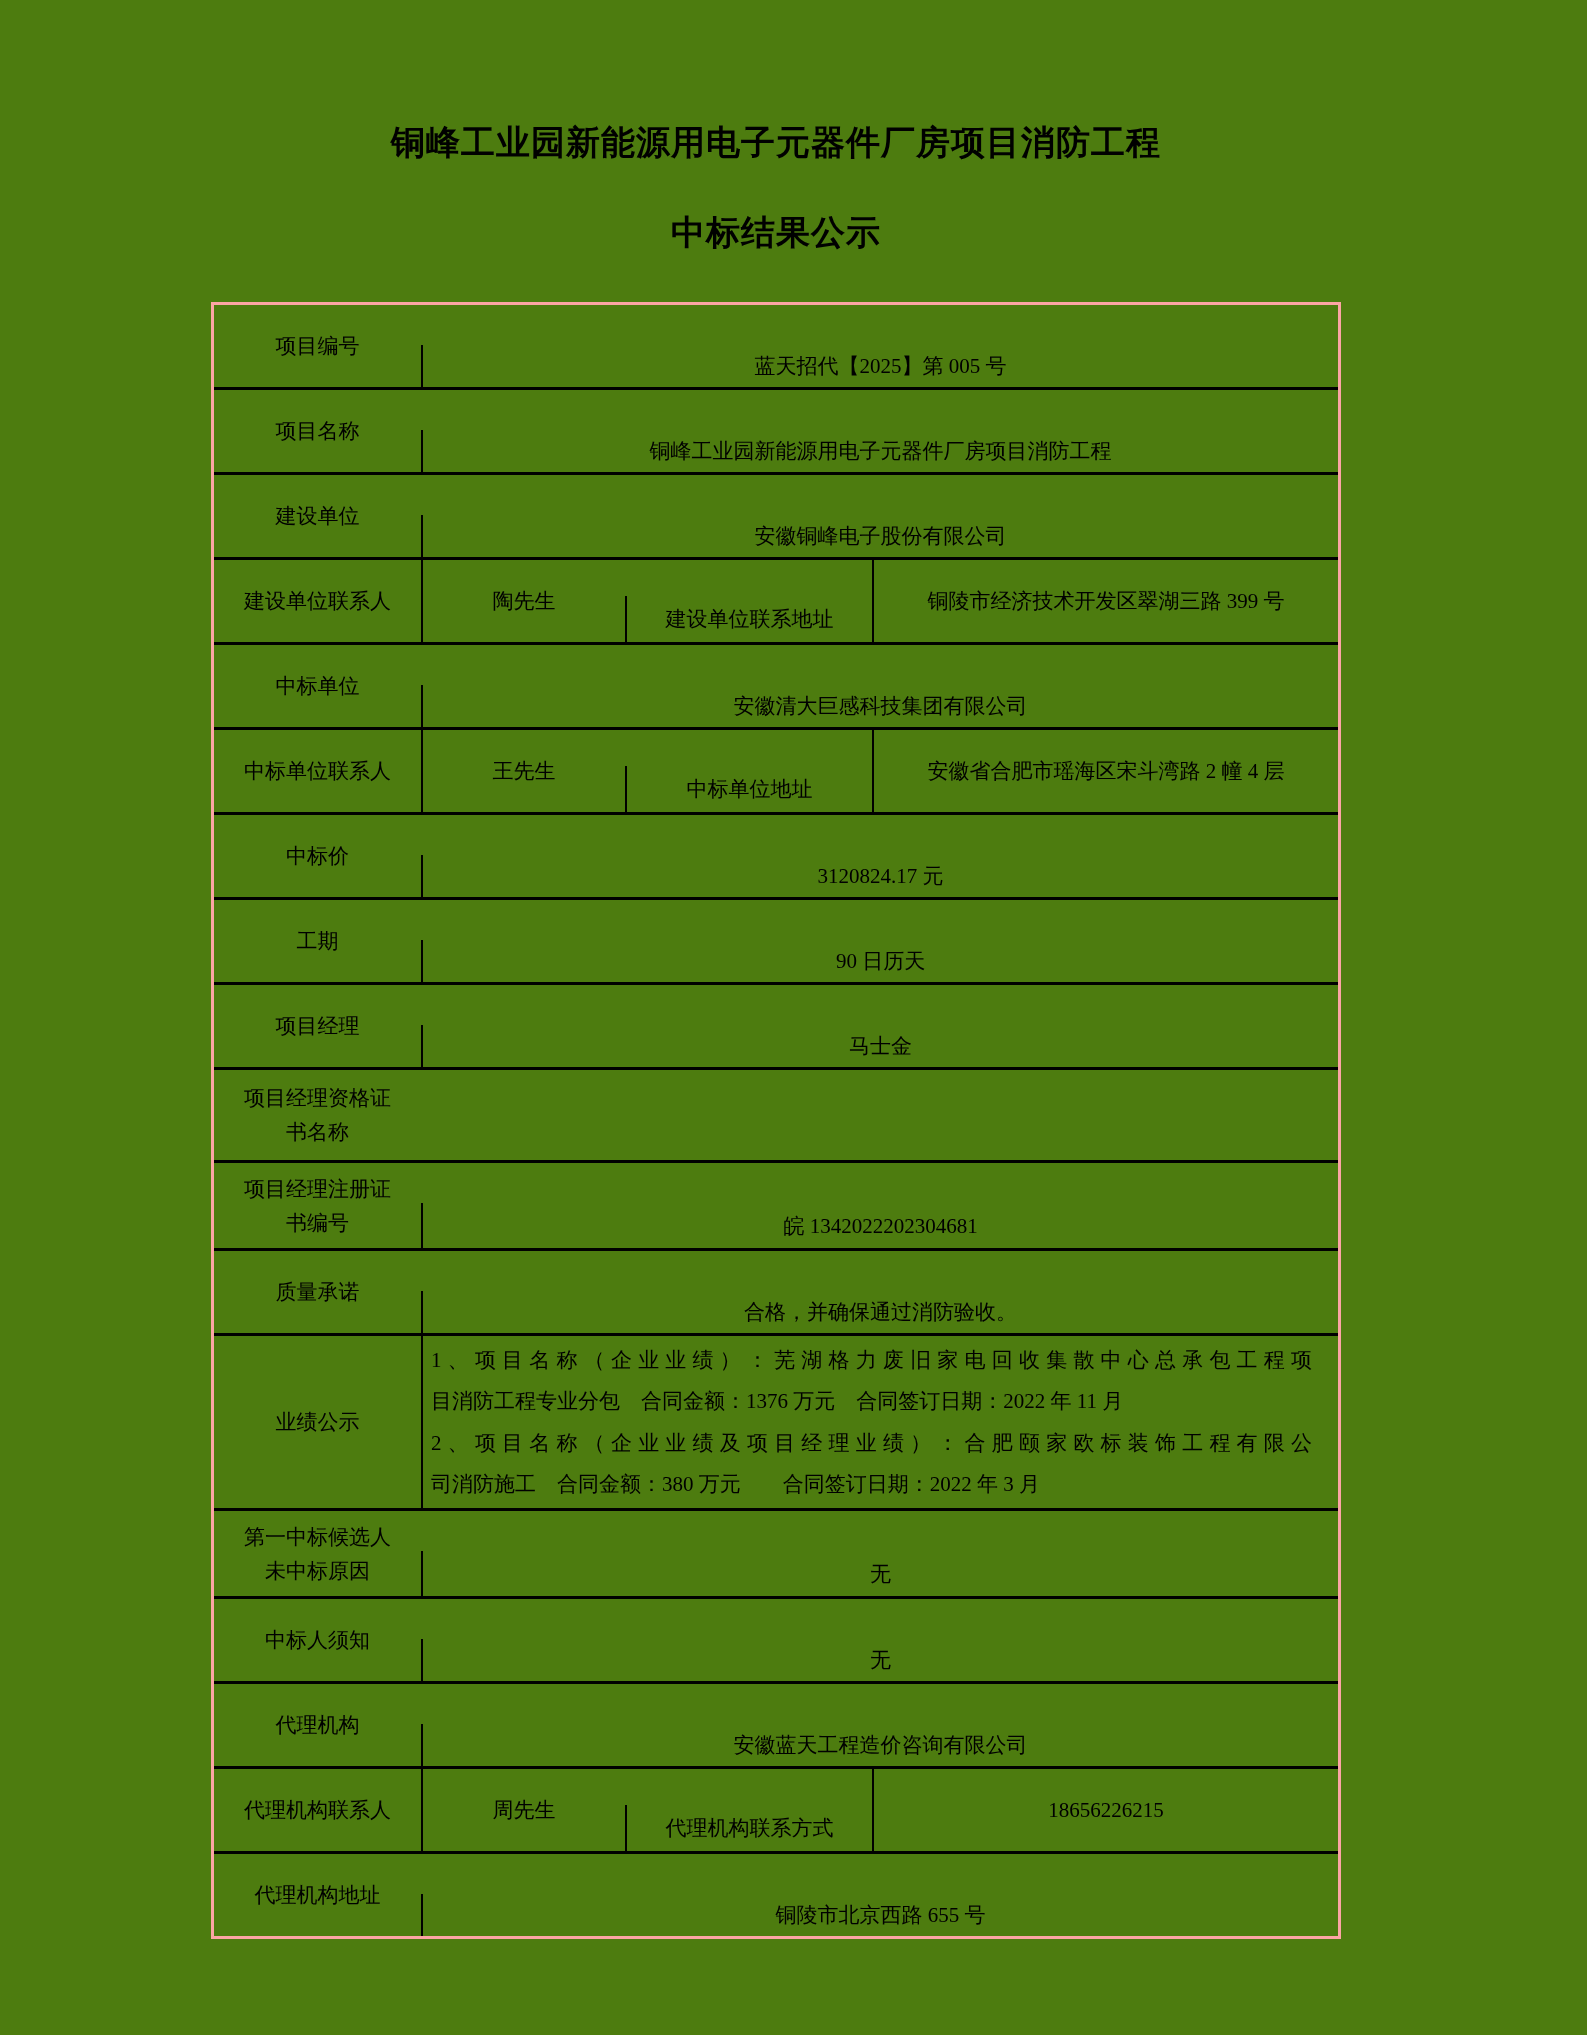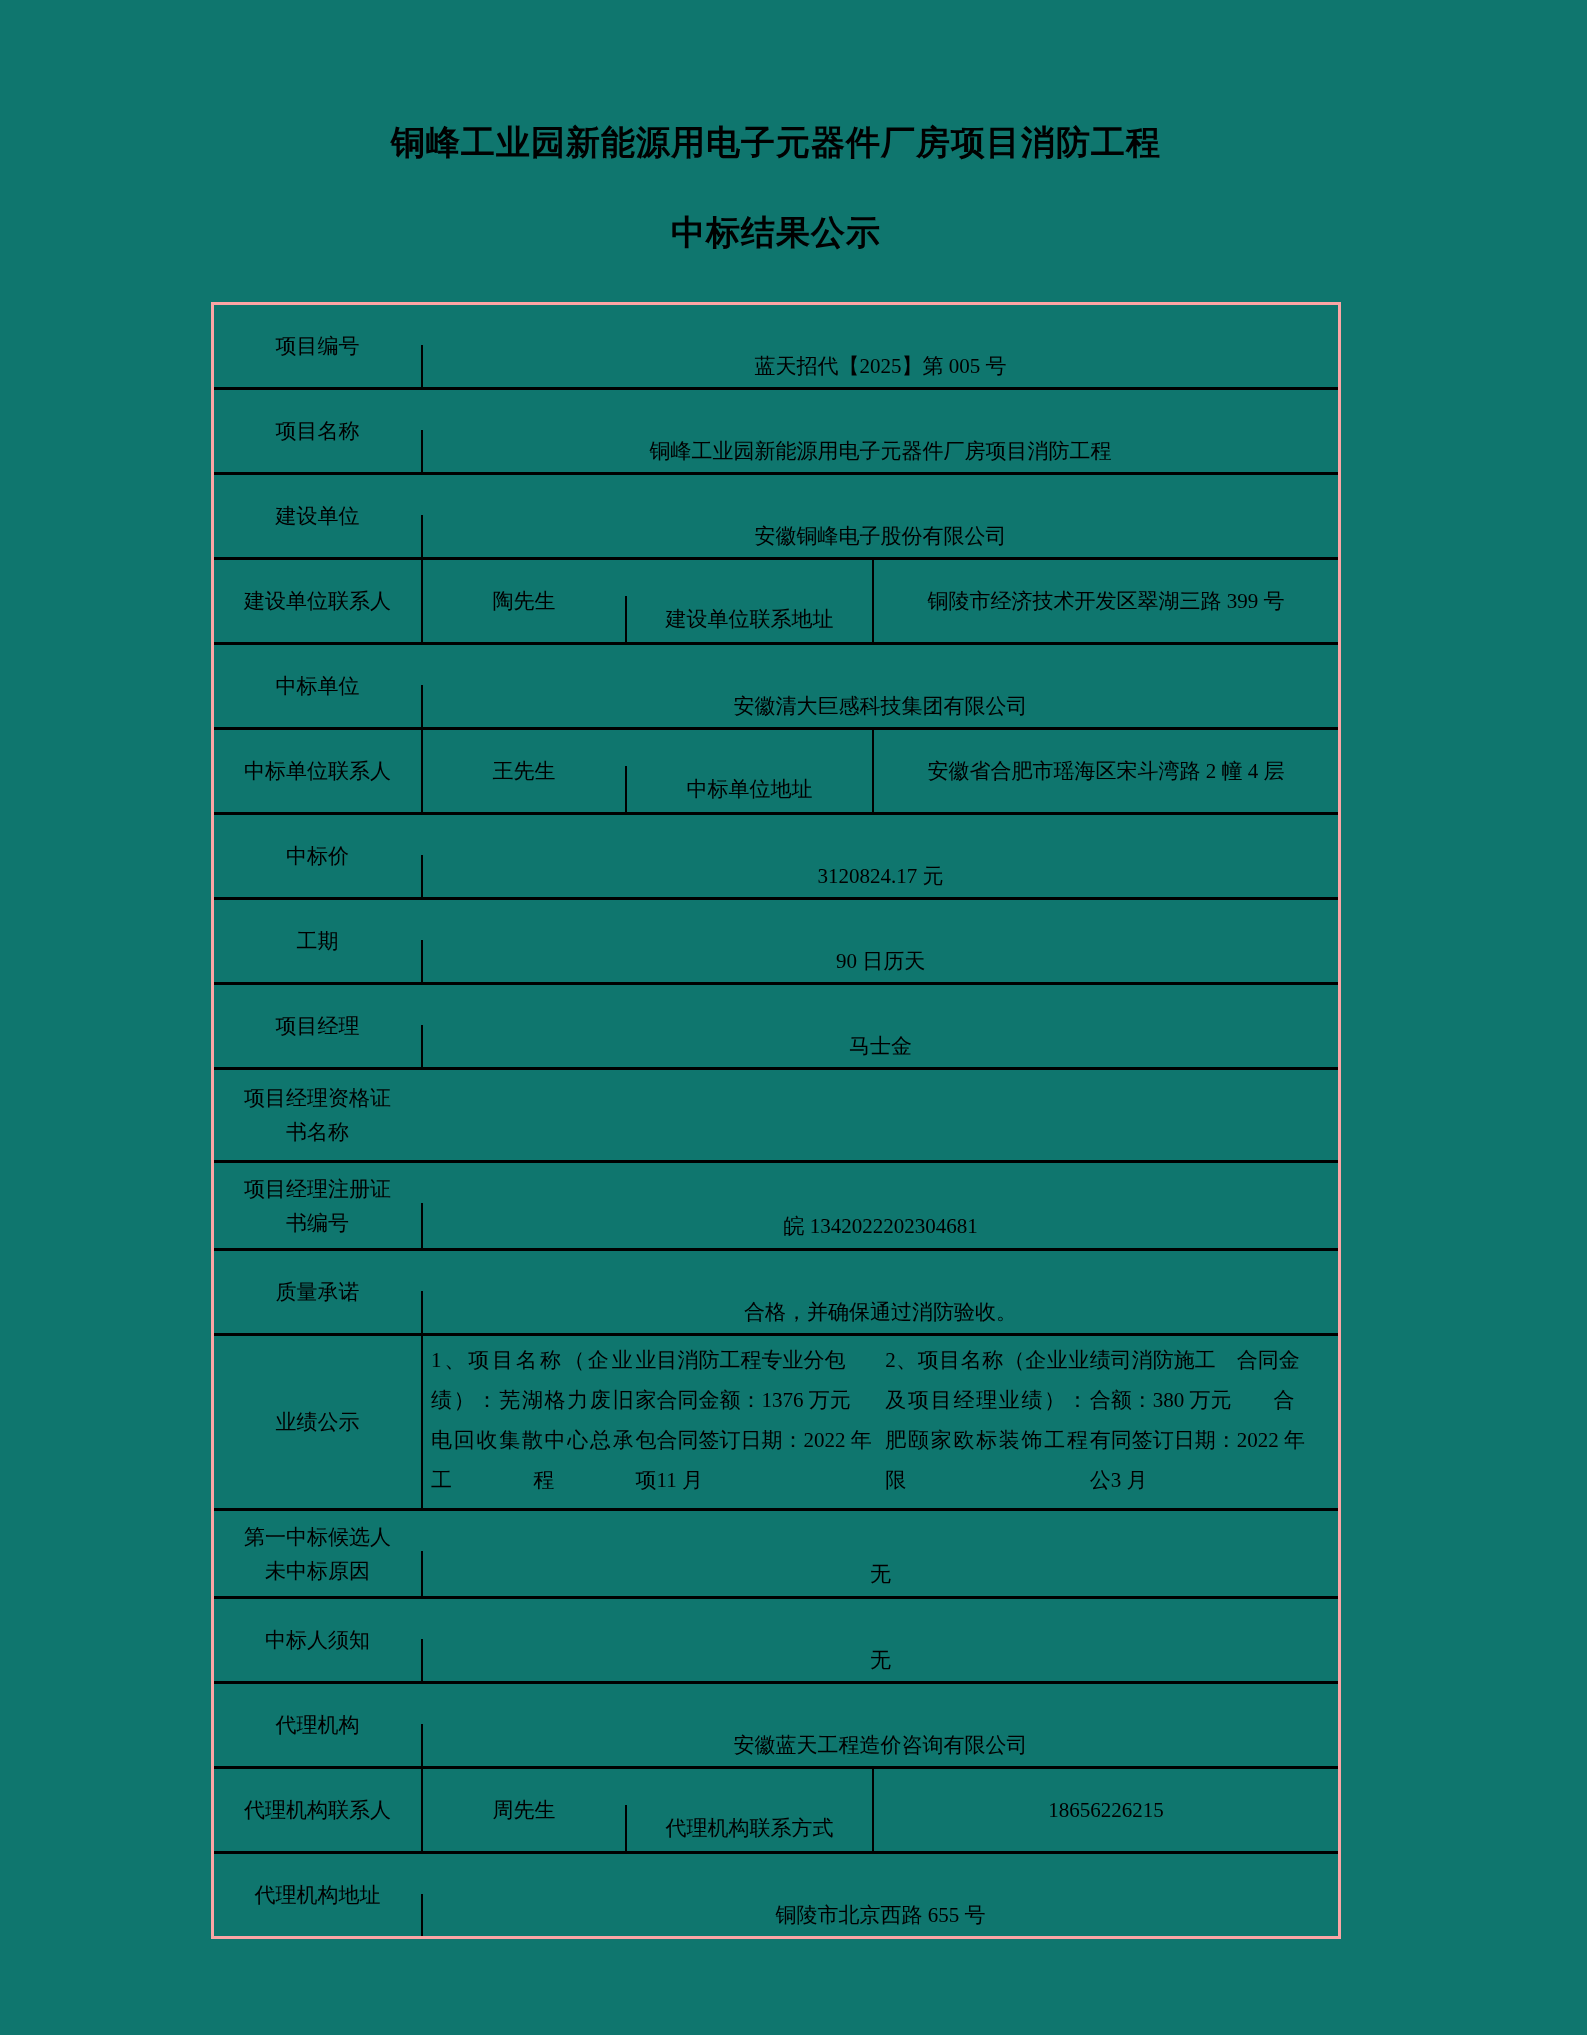--- a/index.html
+++ b/index.html
@@ -1,19 +1,19 @@
 <!DOCTYPE html>
 <html><head>
 <meta charset="utf-8">
 <style>
   html,body{margin:0;padding:0;background:#ffffff;}
   .page{
     position:relative;
     width:1587px;height:2035px;
-    background:#0f766e;color:#000;
+    background:#4d7c0f;color:#000;
     font-family:"Liberation Serif","DejaVu Serif",serif;
     overflow:hidden;
   }
   .content{width:1130px;margin-left:211px;padding-top:120px;}
   .title{
     margin:0;font-size:34px;font-weight:bold;text-align:center;
     letter-spacing:1px;line-height:46px;
   }
   .subtitle{
     margin:44px 0 0 0;font-size:34px;font-weight:bold;text-align:center;
@@ -36,21 +36,21 @@
   .label{width:207px;flex:none;padding:0 28px;}
   .value{flex:1;padding:0 10px;margin-top:40px;}
   .w2{width:204px;flex:none;padding:0 6px;}
   .w3{width:247px;flex:none;padding:0 4px;margin-top:36px;}
   .v4{flex:1;padding:0 4px;}
   .h82{height:82px;}
   .h85{height:85px;}
   .h90{height:90px;gap:47px;}
   .h172{height:172px;}
   .perf{
-    flex:1;display:flex;flex-direction:row;justify-content:space-between;
+    flex:1;display:flex;flex-direction:column;justify-content:space-between;
     align-items:stretch;text-align:left;padding:4px 26px 4px 8px;
   }
   .perf-line{font-size:21px;line-height:40px;text-align:left;}
   .perf-line.j{text-align:justify;text-align-last:justify;}
 </style>
 </head>
 <body>
 
 <div class="page">
   <div class="content">

